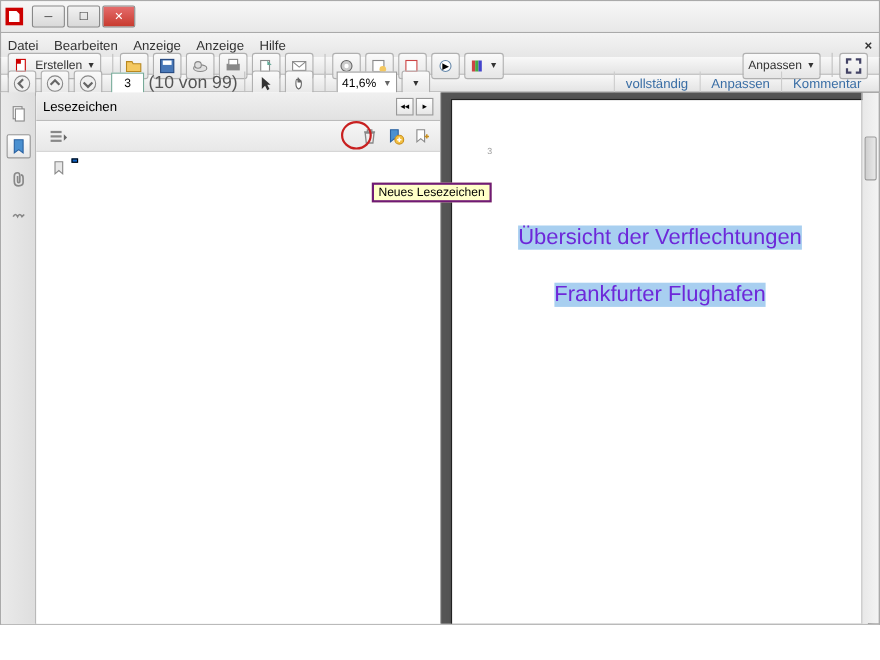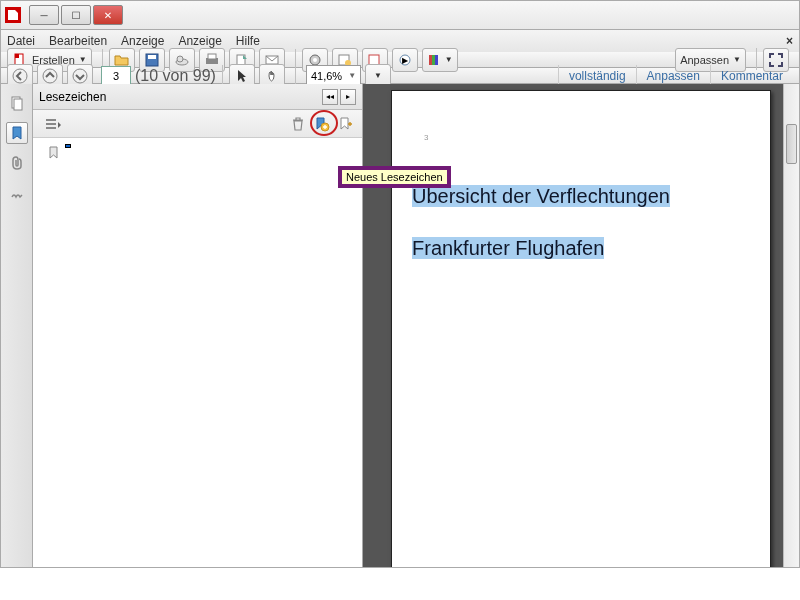--- a/index.html
+++ b/index.html
@@ -31,42 +31,42 @@
 .rightbtns { margin-left:auto; display:flex; }
 .rightbtn { height:22px; padding:0 10px; font-size:12px; color:#3a6ea5; display:flex; align-items:center; border-left:1px solid #ccc; }
 
 
 .main { display:flex; height: calc(600px - 30px - 22px - 32px - 32px); border:1px solid #aaa; border-top:none; }
 .navstrip { width:32px; background: linear-gradient(to right,#eaeaea,#dedede); border-right:1px solid #aaa; display:flex; flex-direction:column; align-items:center; padding-top:4px; }
 .navicon { width:22px; height:22px; margin:4px 0; display:flex; align-items:center; justify-content:center; border:1px solid transparent; border-radius:2px; }
 .navicon.active { background:linear-gradient(#fff,#e8e8e8); border-color:#999; }
 .navicon svg { width:16px; height:16px; }
 
-.panel { width: 330px; background:#fff; border-right:1px solid #aaa; display:flex; flex-direction:column; }
+.panel { width: 368px; background:#fff; border-right:1px solid #aaa; display:flex; flex-direction:column; }
 .panelhdr { height:26px; background: linear-gradient(#f0f0f0,#e2e2e2); border-bottom:1px solid #bbb; display:flex; align-items:center; padding:0 6px; font-size:12px; }
 .panelhdr .nav { margin-left:auto; display:flex; }
 .navsm { width:16px; height:16px; border:1px solid #999; background:linear-gradient(#fff,#e6e6e6); margin-left:2px; display:flex; align-items:center; justify-content:center; font-size:8px; }
 .paneltool { height:28px; background: linear-gradient(#f6f6f6,#e8e8e8); border-bottom:1px solid #ccc; display:flex; align-items:center; padding:0 6px; }
 .paneltool .spacer { flex:1; }
 .ptb { width:20px; height:20px; margin-left:4px; display:flex; align-items:center; justify-content:center; }
 .ptb svg { width:16px; height:16px; }
 .circle-highlight { position:absolute; width:28px; height:26px; border:2px solid #c82020; border-radius:50%; pointer-events:none; }
 
 .bmlist { flex:1; padding:4px; position:relative; }
 .bmitem { display:flex; align-items:flex-start; padding:2px; }
 .bmicon { width:14px; height:14px; margin:2px 4px 0 8px; }
 .bmicon svg { width:14px; height:14px; }
 .bmedit { background:#1064c8; color:#fff; padding:1px 2px; font-size:13px; line-height:16px; max-width:250px; border:1px solid #000; font-family: Arial, sans-serif; }
 
-.tooltip { position:absolute; left:305px; top:28px; background:#ffffc8; border:4px solid #701a75; font-size:11px; padding:1px 4px; z-index:10; white-space:nowrap; }
+.tooltip { position:absolute; left:305px; top:28px; background:#ffffc8; border:2px solid #701a75; font-size:11px; padding:1px 4px; z-index:10; white-space:nowrap; }
 
 .docarea { flex:1; background:#555; display:flex; justify-content:center; align-items:flex-start; overflow:hidden; padding:6px; position:relative; }
 .page { width: 380px; height: 520px; background:#fff; border:1px solid #222; box-shadow:2px 2px 4px rgba(0,0,0,0.5); position:relative; padding:20px; }
 .pagenum { font-size:8px; color:#999; position:absolute; top:42px; left:32px; }
-.doctitle { text-align:left; margin-top:72px; font-size:20px; line-height:26px; color:#0f172a; font-family: Arial, sans-serif; }
+.doctitle { text-align:center; margin-top:92px; font-size:20px; line-height:26px; color:#6d28d9; font-family: Arial, sans-serif; }
 .doctitle span { background:#a8cff0; }
 .scrollbar-v { position:absolute; top:0; right:0; bottom:0; width:16px; background:linear-gradient(to right,#e8e8e8,#f4f4f4); border-left:1px solid #bbb; }
 .scrollbar-v .thumb { position:absolute; top:40px; left:2px; right:2px; height:40px; background:linear-gradient(to right,#cfcfcf,#e8e8e8); border:1px solid #999; border-radius:2px; }
 </style>
 </head>
 <body>
 
 <div class="titlebar">
   <div class="icon"></div>
   <div class="winbtns">

